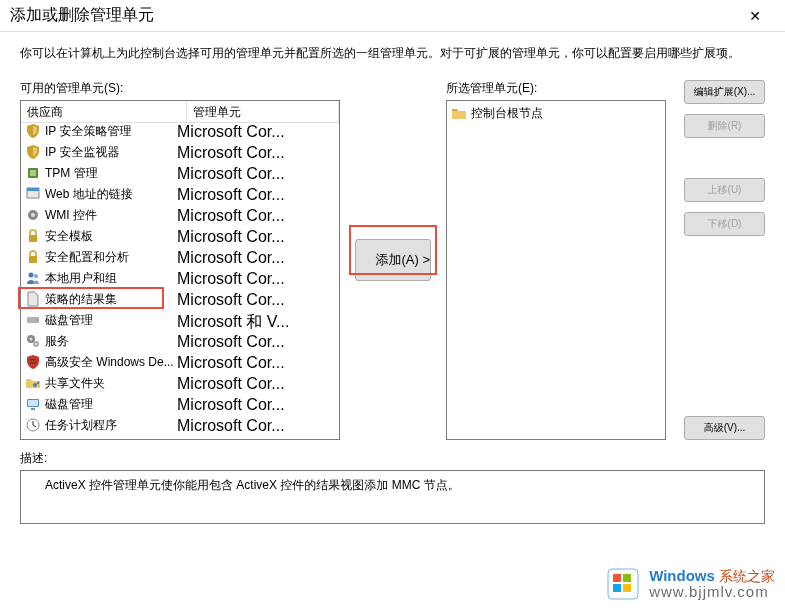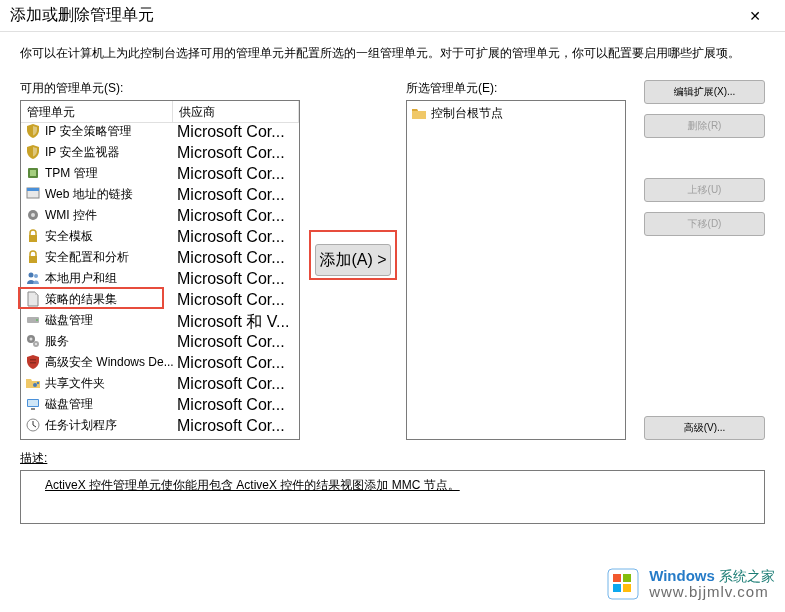--- a/index.html
+++ b/index.html
@@ -2,70 +2,70 @@
 <html><head>
 <meta charset="utf-8">
 <style>
 * { box-sizing: border-box; margin: 0; padding: 0; }
 body { font-family: "Microsoft YaHei", "Segoe UI", sans-serif; font-size: 12px; background: #fff; color: #000; width: 785px; height: 612px; position: relative; overflow: hidden; }
 .titlebar { display: flex; align-items: center; height: 32px; padding: 0 10px; border-bottom: 1px solid #e0e0e0; }
 .titlebar .title { flex: 1; font-size: 16px; }
 .titlebar .close { width: 40px; height: 32px; display: flex; align-items: center; justify-content: center; cursor: pointer; font-size: 14px; }
 .desc-text { padding: 12px 20px 18px 20px; font-size: 12px; line-height: 1.5; }
 .content { display: flex; padding: 0 20px; gap: 8px; }
-.left-col { width: 280px; display: flex; flex-direction: column; }
+.left-col { width: 320px; display: flex; flex-direction: column; }
 .mid-col { width: 90px; display: flex; align-items: center; justify-content: center; }
 .right-col { width: 220px; display: flex; flex-direction: column; }
 .btn-col { flex: 1; display: flex; flex-direction: column; gap: 10px; padding-left: 10px; }
 .section-label { font-size: 12px; margin-bottom: 3px; }
 .listbox { border: 1px solid #7a7a7a; background: #fff; height: 340px; overflow: hidden; }
 .listbox-header { display: flex; background: #fff; border-bottom: 1px solid #e0e0e0; height: 22px; }
 .listbox-header .col { padding: 3px 6px; font-size: 12px; border-right: 1px solid #e0e0e0; }
 .col-name { width: 152px; }
 .col-vendor { flex: 1; }
 .listbox-body { overflow-y: auto; height: 318px; }
 .listrow { display: flex; align-items: flex-start; height: 21px; padding: 0 4px; cursor: default; }
 .listrow .icon { width: 16px; height: 16px; margin-right: 4px; flex-shrink: 0; display: flex; align-items: center; justify-content: center; }
 .listrow .name { width: 130px; white-space: nowrap; overflow: hidden; text-overflow: ellipsis; font-size: 12px; }
 .listrow .vendor { flex: 1; white-space: nowrap; overflow: hidden; text-overflow: ellipsis; font-size: 16px; padding-left: 2px; }
 .highlight-box { border: 2px solid #e74c3c; position: absolute; pointer-events: none; z-index: 10; }
 .treebox { border: 1px solid #7a7a7a; background: #fff; height: 340px; padding: 4px; }
 .treeitem { display: flex; align-items: center; gap: 4px; font-size: 12px; white-space: nowrap; }
 .treeitem .folder-icon { width: 16px; height: 16px; }
 .btn { height: 24px; border: 1px solid #adadad; background: #e1e1e1; font-size: 10px; cursor: pointer; padding: 0 8px; border-radius: 3px; }
 .btn:disabled { color: #a0a0a0; cursor: default; }
-.add-btn { width: 76px; height: 32px; border: 1px solid #adadad; background: #e1e1e1; font-size: 16px; cursor: pointer; border-radius: 3px; }
+.add-btn { width: 76px; height: 42px; border: 1px solid #adadad; background: #e1e1e1; font-size: 13px; cursor: pointer; border-radius: 3px; text-align: right; }
 .add-btn-wrap { position: relative; }
-.desc-section { padding: 10px 20px 0 20px; text-decoration: underline; }
+.desc-section { padding: 10px 20px 0 20px; }
 .desc-box { border: 1px solid #7a7a7a; background: #fff; height: 54px; padding: 6px 24px; margin-top: 0; font-size: 12px; }
 .watermark { position: absolute; right: 10px; bottom: 10px; display: flex; align-items: center; gap: 8px; opacity: 0.95; }
 .watermark .logo { width: 36px; height: 36px; }
 .watermark .wm-text { display: flex; flex-direction: column; line-height: 1.1; }
 .watermark .wm-main { font-size: 15px; font-weight: bold; color: #1a74c5; }
-.watermark .wm-main .zh { color: #0f766e; font-weight: normal; font-size: 14px; }
+.watermark .wm-main .zh { color: #c2410c; font-weight: normal; font-size: 14px; }
 .watermark .wm-sub { font-size: 15px; color: #666; letter-spacing: 1px; }
 svg { display: block; }
 </style>
 </head>
 <body>
 
 <div class="titlebar">
   <div class="title">添加或删除管理单元</div>
   <div class="close">✕</div>
 </div>
 
 <div class="desc-text">你可以在计算机上为此控制台选择可用的管理单元并配置所选的一组管理单元。对于可扩展的管理单元，你可以配置要启用哪些扩展项。</div>
 
 <div class="content">
   <div class="left-col">
     <div class="section-label">可用的管理单元(S):</div>
     <div class="listbox">
       <div class="listbox-header">
+        <div class="col col-vendor">供应商</div>
         <div class="col col-name">管理单元</div>
-        <div class="col col-vendor">供应商</div>
       </div>
       <div class="listbox-body" id="available-body">
           <div class="listrow">
             <span class="icon">
               <svg viewBox="0 0 16 16">
                 <path fill="#c9a227" d="M8 1l6 2v4c0 4-3 7-6 8-3-1-6-4-6-8V3z"></path>
                 <path fill="#fff" d="M8 3l4 1.3V7c0 2.7-2 4.7-4 5.4V3z" opacity=".4"></path>
               </svg>
             </span>
             <span class="name">IP 安全策略管理</span>

